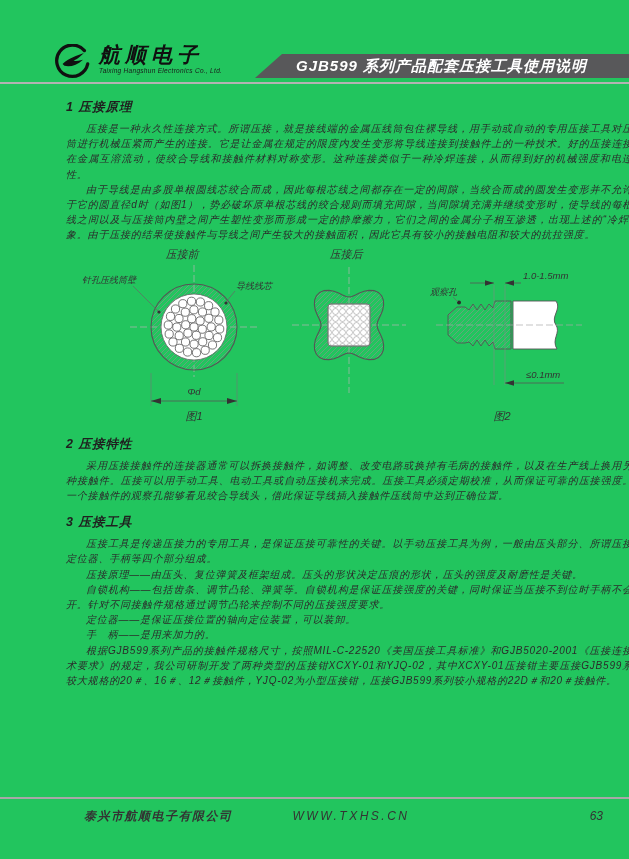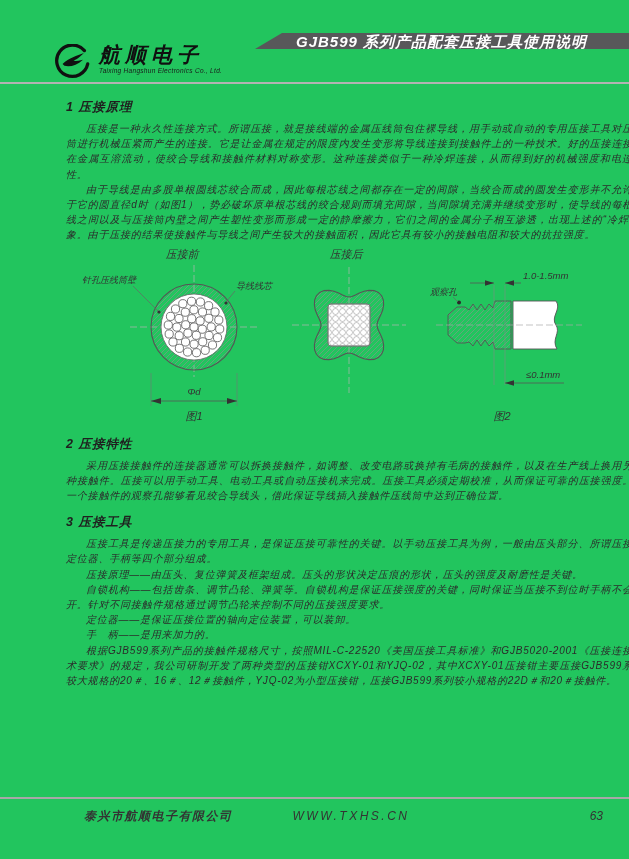--- a/index.html
+++ b/index.html
@@ -12,24 +12,24 @@
     color: #2b2b2b;
     overflow: hidden;
     font-style: italic;
   }
   
   .logo { position:absolute; left:54px; top:44px; display:flex; align-items:flex-start; gap:7px; }
   .logo-icon { width:38px; height:38px; }
   .logo-cn { font-size:21px; font-weight:bold; color:#101010; letter-spacing:5px; line-height:22px; }
   .logo-en { font-size:6.5px; color:#1a1a1a; letter-spacing:0.3px; margin-top:1px; }
   .banner {
-    position:absolute; left:230px; right:0; top:33px; height:16px;
+    position:absolute; left:230px; right:0; top:54px; height:24px;
     background:#58585a;
     clip-path: polygon(52px 0, 100% 0, 100% 100%, 25px 100%);
-    color:#ffffff; display:flex; 
+    color:#ffffff; display:flex; align-items:center;
     padding-left:66px; font-size:15px; font-weight:bold; letter-spacing:1px;
     white-space:nowrap;
   }
   .header-rule { position:absolute; top:82px; left:0; width:629px; height:2px; background:#b3b3b3; }
   
   main { position:absolute; top:88px; left:0; width:629px; padding:0 9px 0 42px;margin-left:24px; }
   h2.sec { font-size:12.5px; font-weight:bold; color:#1f1f1f; margin:11px 0 5px 0; letter-spacing:1px; }
   main p { font-size:10px; line-height:15.2px; letter-spacing:0.8px; text-align:justify; text-indent:2em; margin:0; color:#2b2b2b; }
   .fig-wrap { width:629px; margin:2px 0 0 -42px; }
   .fig-wrap svg { display:block; }

